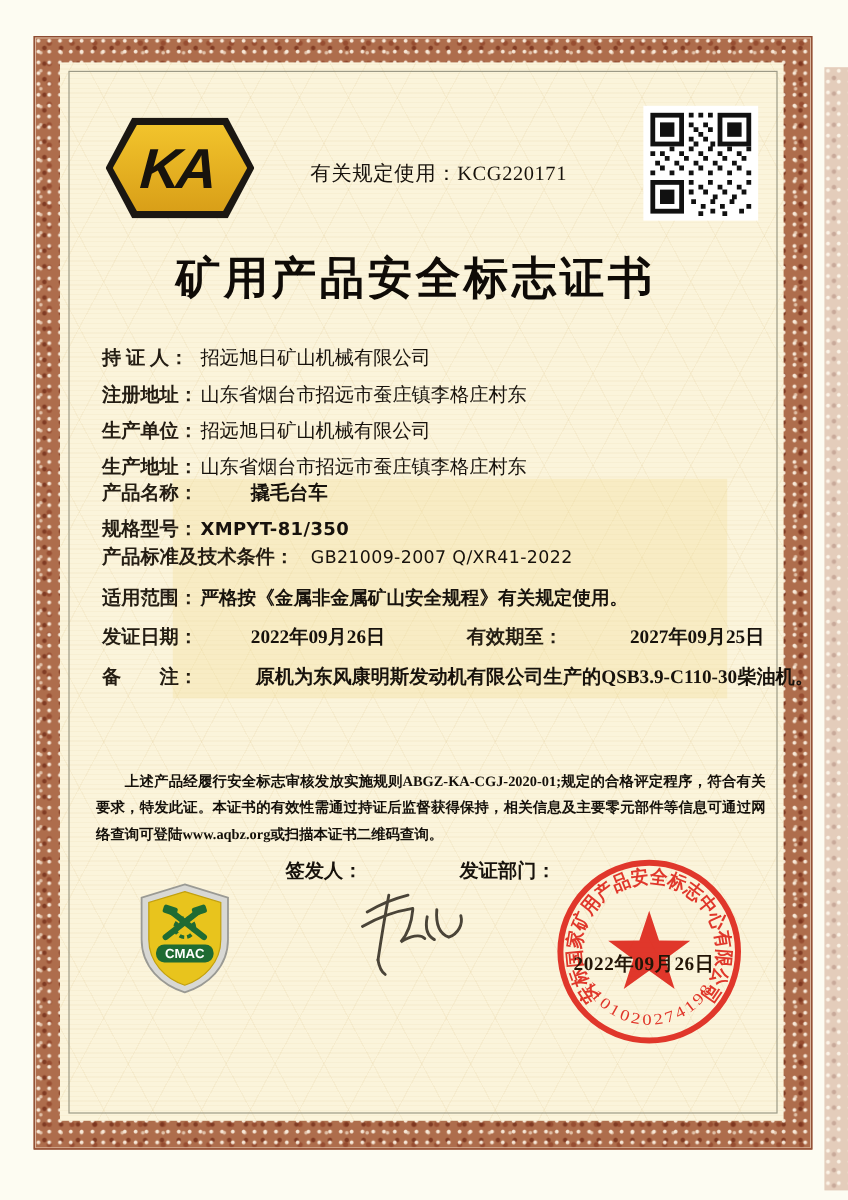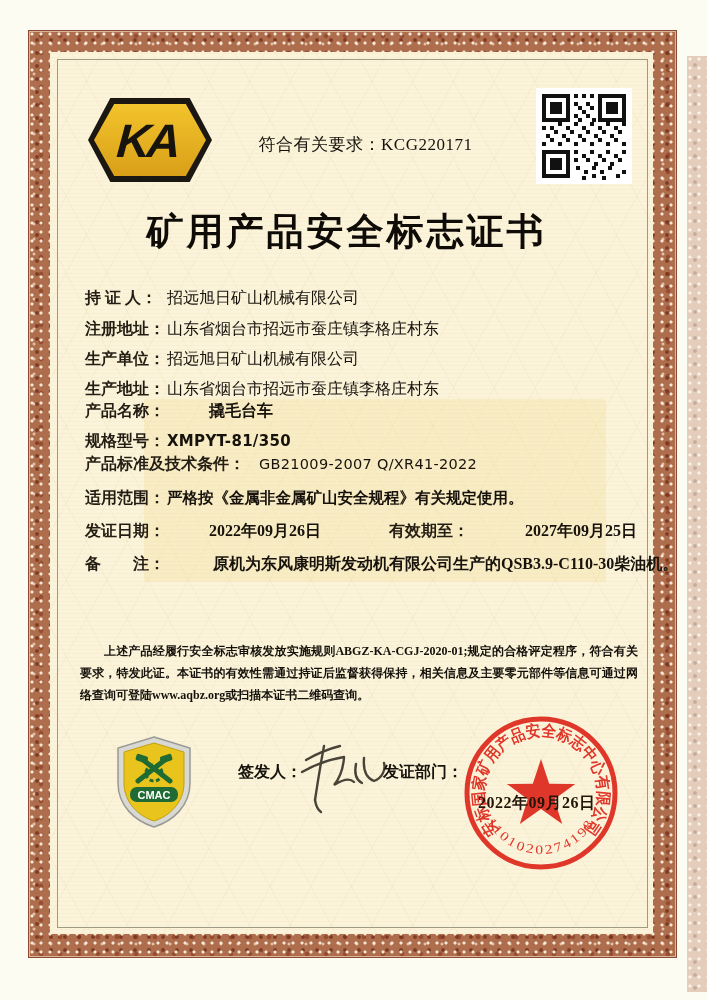--- a/index.html
+++ b/index.html
@@ -72,21 +72,21 @@
   .val.sans{font-family:"DejaVu Sans","Liberation Sans",sans-serif;font-size:15px;font-weight:bold;letter-spacing:.3px;}
   .val.sansreg{font-family:"DejaVu Sans","Liberation Sans",sans-serif;font-size:14.5px;font-weight:500;letter-spacing:.3px;}
   .val.kai{font-weight:700;font-size:15.5px;}
   .gap{display:inline-block;width:68px;}
   
   .statement{position:absolute;left:80px;top:640px;width:558px;
     font-size:12px;line-height:22px;font-weight:600;text-indent:2em;
     text-align:justify;color:#14100a;}
   
   .badge{position:absolute;left:112px;top:735px;width:84px;height:94px;}
-  .signer,.dept{position:absolute;top:762px;font-size:16px;font-weight:600;text-align:right;}
+  .signer,.dept{position:absolute;top:716px;font-size:16px;font-weight:600;text-align:right;}
   .signer{left:238px;}
   .dept{left:383px;}
   .signature{position:absolute;left:294px;top:736px;width:108px;height:84px;}
   .seal{position:absolute;left:459px;top:711px;width:164px;height:168px;opacity:.9;}
   .seal-date{position:absolute;left:478px;top:793px;font-size:16px;font-weight:600;
     color:#231507;letter-spacing:.5px;z-index:6;}
 </style>
 </head>
 <body>
 
@@ -98,21 +98,21 @@
   <div class="edge-strip"></div>
 
   <div class="ka">
     <div class="hex-outer"></div>
     <div class="hex-inner">
       <span class="ka-text">KA</span>
     </div>
   </div>
 
   <div class="certno">
-    <span>符合有关要求：</span><span>KCG220171</span>
+    <span>有关规定使用：</span><span>KCG220171</span>
   </div>
 
   <svg class="qr" viewBox="0 0 96 96">
     <rect width="96" height="96" fill="#ffffff"></rect>
     <g fill="#111111">
       <rect x="6" y="6" width="28" height="28"></rect>
         <rect x="62" y="6" width="28" height="28"></rect>
         <rect x="6" y="62" width="28" height="28"></rect>
     </g>
     <g fill="#ffffff">

